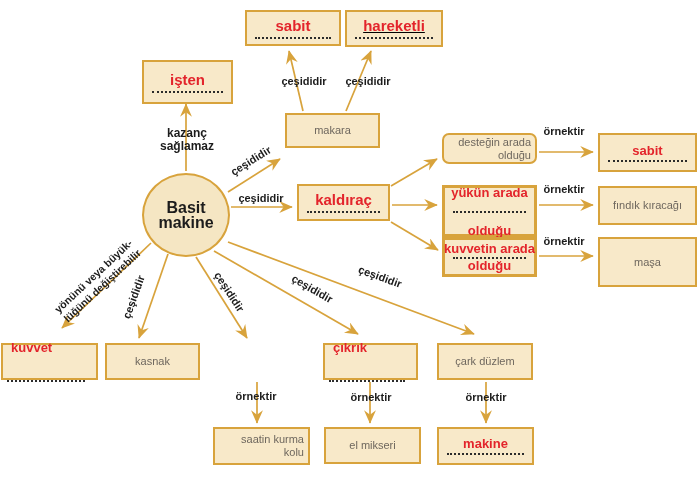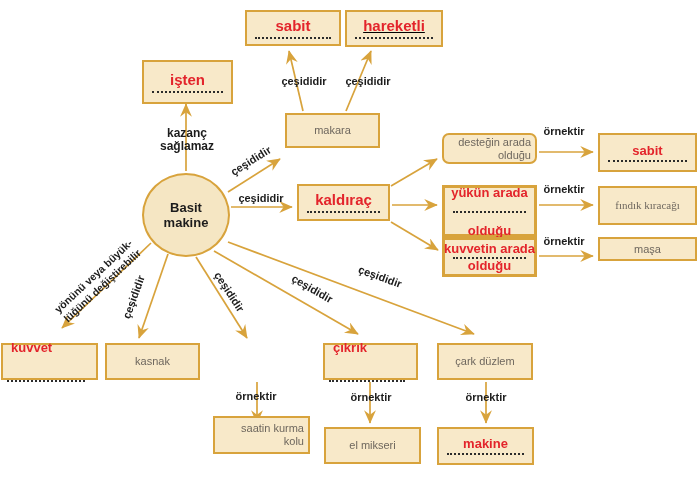--- a/index.html
+++ b/index.html
@@ -26,21 +26,21 @@
   .box.leftal { align-items:flex-start; padding-left:8px;gap:25px; }
   .box.leftal .dots { width:96%; margin-left:-4px; }
   .plabel {
     color:#6e675e; font-size:11px; line-height:13px; text-align:right;
   }
   .circle {
     position:absolute; left:142px; top:173px; width:88px; height:84px;
     background:#f5e6c3; border:2px solid #d8a33c; border-radius:50%;
     display:flex; flex-direction:column; align-items:center; justify-content:center;
   }
-  .circle span { color:#1c1c1c; font-weight:bold; font-size:13px; line-height:15px; }
+  .circle span { color:#1c1c1c; font-weight:bold; font-size:16px; line-height:15px; }
   .elabel {
     position:absolute; color:#1c1c1c; font-weight:bold; font-size:11px;
     white-space:nowrap; transform:translate(-50%,-50%) rotate(var(--r,0deg));
     transform-origin:center center; text-align:center; line-height:13px;
   }
 </style>
 </head>
 <body>
 
 <div id="stage">
@@ -111,43 +111,43 @@
   <div class="box thick" style="left:442px; top:237px; width:95px; height:40px;justify-content:space-between;">
     <span class="rlabel sm">kuvvetin arada</span>
     <span class="dots"></span>
     <span class="rlabel sm">olduğu</span>
   </div>
 
   <div class="box" style="left:598px; top:133px; width:99px; height:39px;">
     <span class="rlabel sm">sabit</span>
     <span class="dots"></span>
   </div>
-  <div class="box" style="left:598px; top:186px; width:99px; height:39px;font-family:Liberation Serif, serif;">
+  <div class="box" style="left:598px; top:186px; width:99px; height:39px;">
     <span class="plabel">fındık kıracağı</span>
   </div>
-  <div class="box" style="left:598px; top:237px; width:99px; height:24px;">
+  <div class="box" style="left:598px; top:237px; width:99px; height:50px;">
     <span class="plabel">maşa</span>
   </div>
 
   <div class="box leftal" style="left:1px; top:343px; width:97px; height:37px;">
     <span class="rlabel sm">kuvvet</span>
     <span class="dots"></span>
   </div>
   <div class="box" style="left:105px; top:343px; width:95px; height:37px;">
     <span class="plabel">kasnak</span>
   </div>
   <div class="box leftal" style="left:323px; top:343px; width:95px; height:37px;">
     <span class="rlabel sm">çıkrık</span>
     <span class="dots"></span>
   </div>
   <div class="box" style="left:437px; top:343px; width:96px; height:37px;">
     <span class="plabel">çark düzlem</span>
   </div>
 
-  <div class="box" style="left:213px; top:416px; width:97px; height:38px;">
+  <div class="box" style="left:213px; top:427px; width:97px; height:38px;">
     <span class="plabel">saatin kurma kolu</span>
   </div>
   <div class="box" style="left:324px; top:427px; width:97px; height:37px;">
     <span class="plabel">el mikseri</span>
   </div>
   <div class="box" style="left:437px; top:427px; width:97px; height:38px;">
     <span class="rlabel sm">makine</span>
     <span class="dots"></span>
   </div>
 

